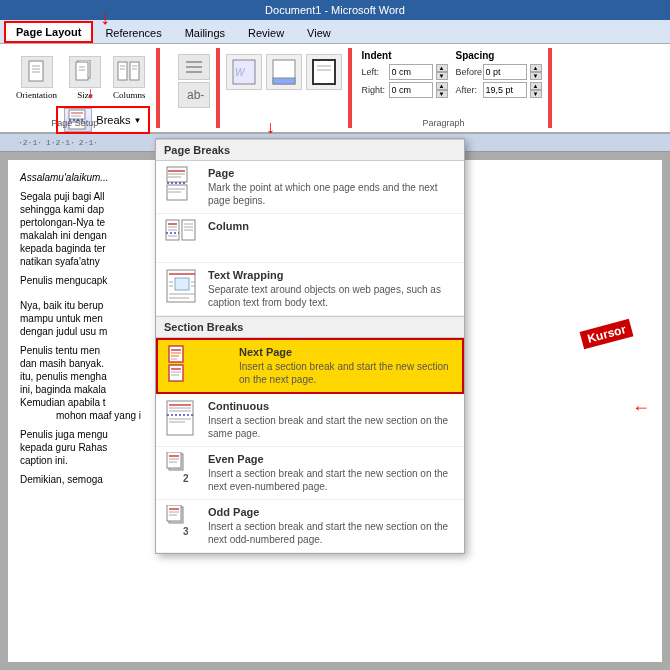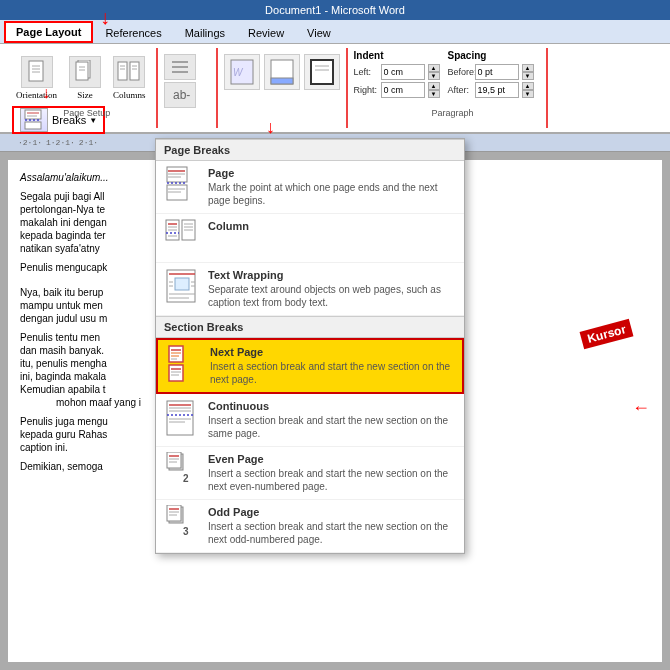--- a/index.html
+++ b/index.html
@@ -65,33 +65,33 @@
       display: flex;
       align-items: flex-start;
       padding: 4px 6px;
       height: 90px;
       position: relative;
     }
 
     .ribbon-group {
       display: flex;
       flex-direction: column;
-      align-items: flex-start;
+      align-items: flex-end;
       padding: 2px 6px;
-      border-right: 2px solid #ef4444;
+      border-right: 4px solid #ef4444;
       height: 80px;
       justify-content: flex-start;
       position: relative;
     }
 
     .ribbon-group-label {
       font-size: 9px;
       color: #555;
       position: absolute;
-      bottom: 10px;
+      bottom: 0;
       text-align: center;
       width: 100%;
     }
 
     .ribbon-buttons-row {
       display: flex;
       align-items: center;
       gap: 4px;
       margin-top: 4px;
     }
@@ -166,20 +166,21 @@
       display: flex;
       align-items: flex-start;
       padding: 6px 8px;
       cursor: pointer;
       border-bottom: 1px solid #f0f0f0;
     }
 
     .dropdown-item.highlighted {
       background: #ffd700;
       border: 2px solid red;
+      gap: 29px;
     }
 
     .dropdown-item-icon {
       width: 36px;
       height: 36px;
       min-width: 36px;
       margin-right: 8px;
       display: flex;
       align-items: center;
       justify-content: center;
@@ -517,20 +518,21 @@
       <div style="flex:1; background: #ababab; padding: 8px; position: relative;">
         <div class="doc-page">
 
           <div class="kursor-label">Kursor</div>
 
           <div style="position:absolute; top:235px; right: 12px; color:red; font-size:18px; font-weight:bold; z-index:50;">←</div>
 
           <div style="font-size:10px; margin-bottom:4px; font-style:italic;">Assalamu'alaikum...</div>
           <div style="height:4px;"></div>
           <div style="font-size:10px; margin-bottom:2px;">Segala puji bagi All</div>
+          <div style="font-size:10px; margin-bottom:2px;">sehingga kami dap</div>
           <div style="font-size:10px; margin-bottom:2px;">pertolongan-Nya te</div>
           <div style="font-size:10px; margin-bottom:2px;">makalah ini dengan</div>
           <div style="font-size:10px; margin-bottom:2px;">kepada baginda ter</div>
           <div style="font-size:10px; margin-bottom:4px;">natikan syafa'atny</div>
           <div style="height:4px;"></div>
           <div style="font-size:10px; margin-bottom:14px;">Penulis mengucapk</div>
           <div style="font-size:10px; margin-bottom:2px;">Nya, baik itu berup</div>
           <div style="font-size:10px; margin-bottom:2px;">mampu untuk men</div>
           <div style="font-size:10px; margin-bottom:4px;">dengan judul usu m</div>
           <div style="height:4px;"></div>

